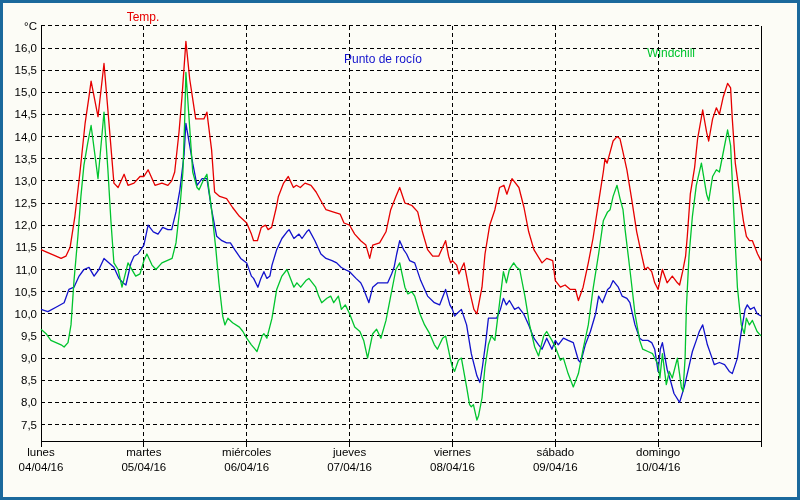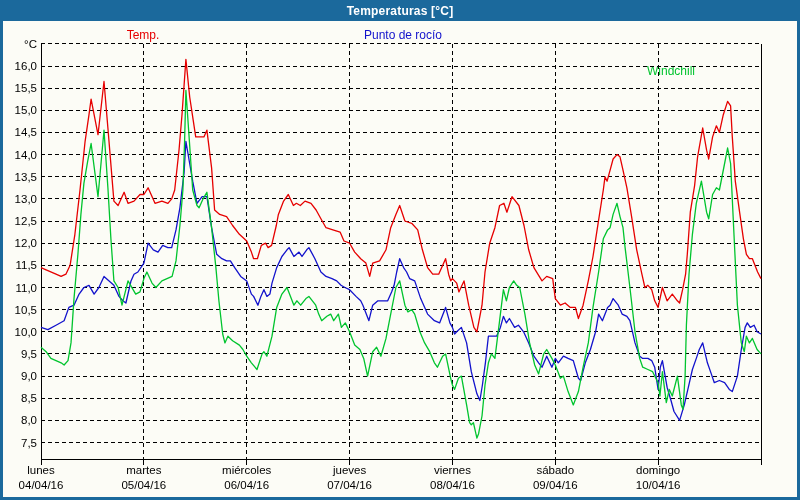--- a/index.html
+++ b/index.html
@@ -19,26 +19,23 @@
     position:absolute;top:7px;transform:translateX(-50%);
     font-size:12px;white-space:nowrap;
   }
   svg{position:absolute;left:0;top:0;}
   svg text{font-family:"Liberation Sans", sans-serif;font-size:11.5px;fill:#000;}
 </style>
 </head>
 <body>
 
 <div class="window" style="border-color: rgb(27, 105, 156); background: rgb(252, 252, 246);">
-  <div class="titlebar" style="background: rgb(27, 105, 156);">
-    <span>Temperaturas [°C]</span>
-  </div>
   <div class="content">
     <span class="legend-item" style="left: 140px; color: rgb(230, 0, 0);">Temp.</span>
-    <span class="legend-item" style="left: 400px; color: rgb(18, 18, 204);">Punto de rocío</span>
+    <span class="legend-item" style="left: 380px; color: rgb(18, 18, 204); margin-top: 42px;">Punto de rocío</span>
     <span class="legend-item" style="left: 668px; color: rgb(0, 196, 46); margin-top: 36px;">Windchill</span>
     <svg id="chart-svg" width="794" height="476">
         <line stroke="#000000" stroke-width="1" stroke-dasharray="4 3" shape-rendering="crispEdges" x1="38" x2="758" y1="22.85" y2="22.85"></line>
         <text x="34" y="26.85" text-anchor="end">°C</text>
         <line stroke="#000000" stroke-width="1" stroke-dasharray="4 3" shape-rendering="crispEdges" x1="38" x2="758" y1="45" y2="45"></line>
         <text x="34" y="49" text-anchor="end">16,0</text>
         <line stroke="#000000" stroke-width="1" stroke-dasharray="4 3" shape-rendering="crispEdges" x1="38" x2="758" y1="67.15" y2="67.15"></line>
         <text x="34" y="71.15" text-anchor="end">15,5</text>
         <line stroke="#000000" stroke-width="1" stroke-dasharray="4 3" shape-rendering="crispEdges" x1="38" x2="758" y1="89.3" y2="89.3"></line>
         <text x="34" y="93.3" text-anchor="end">15,0</text>

